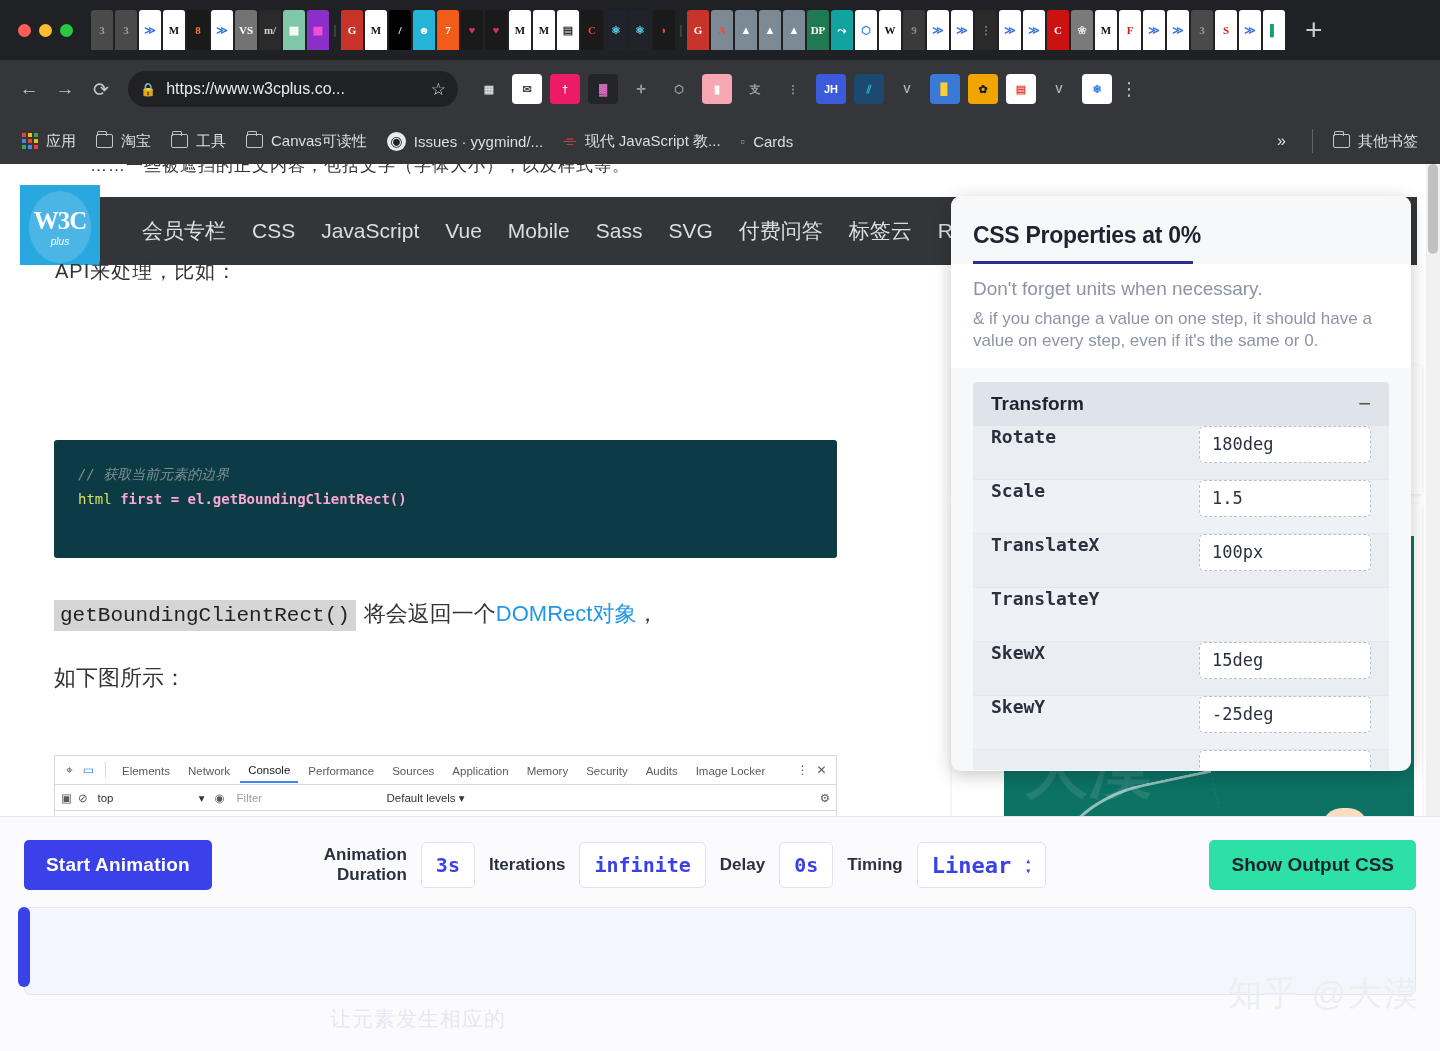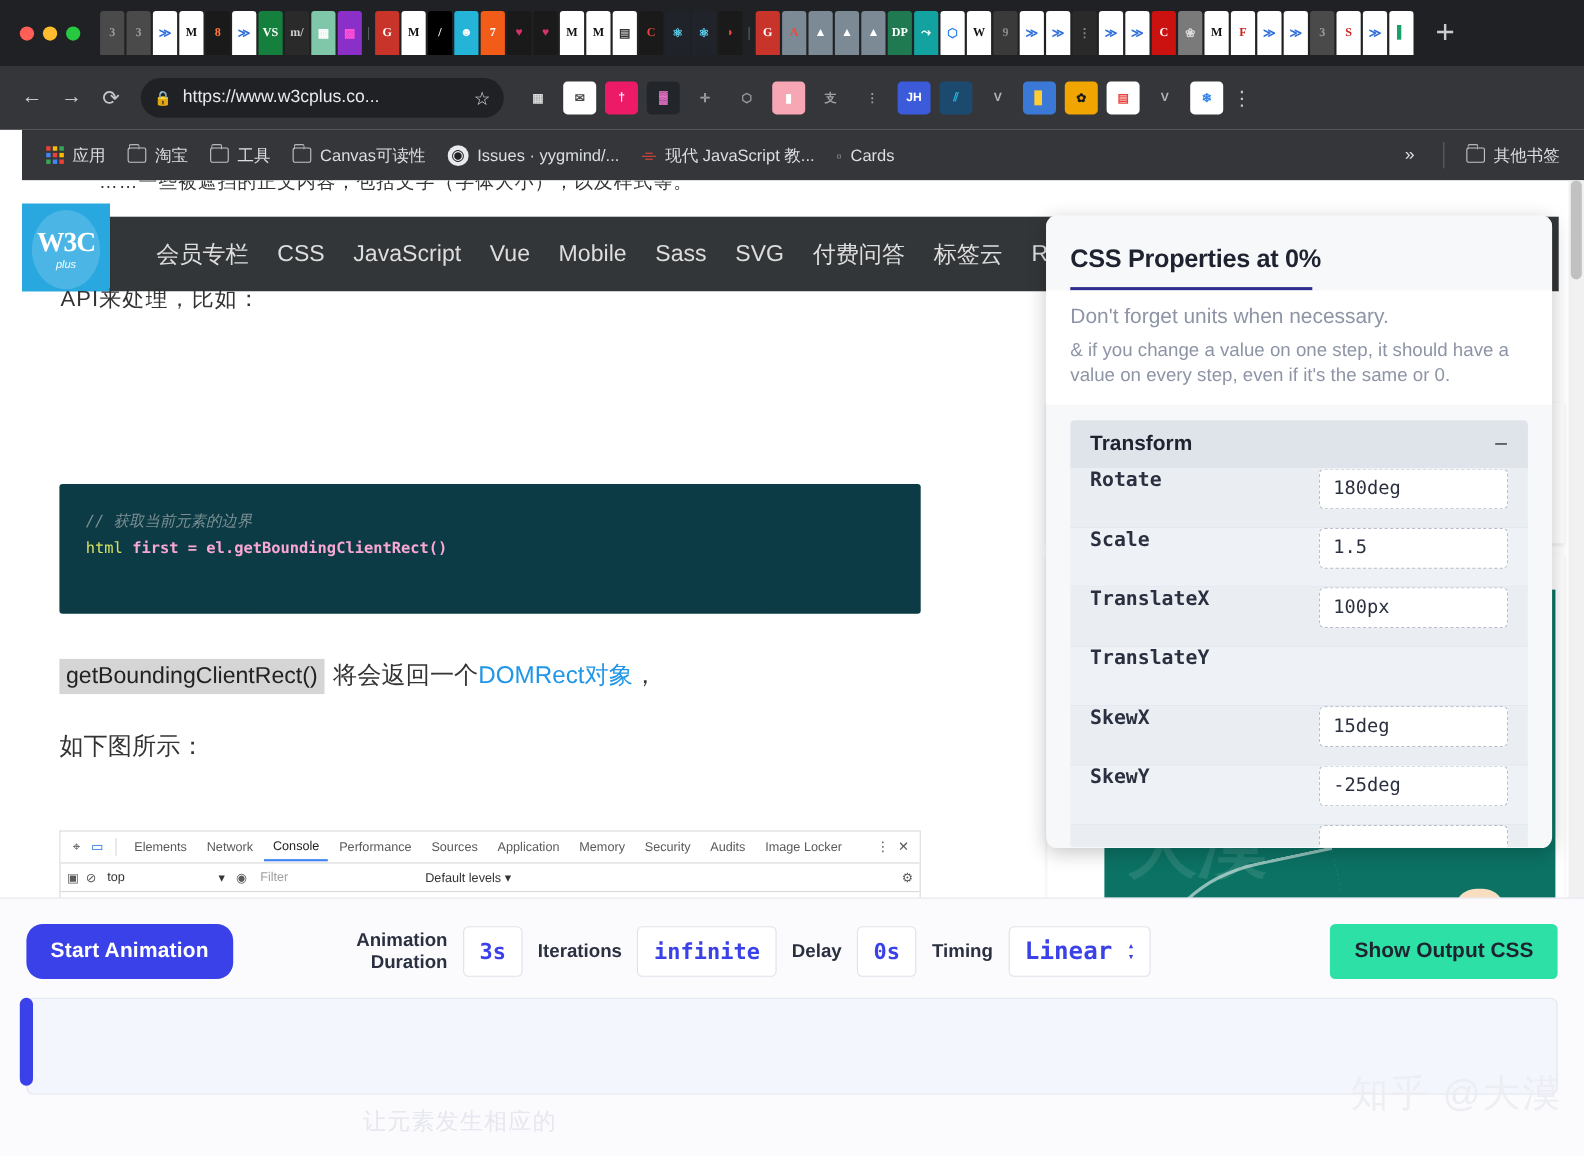--- a/index.html
+++ b/index.html
@@ -62,21 +62,21 @@
     display: flex; align-items: center; justify-content: center;
     font-size: 11px; font-weight: bold; color: #fff; overflow:hidden; flex:0 0 auto;
   }
   .vbar { width:1px; height: 24px; background:#5f6368; margin: 0 8px; }
   .kebab { color:#c5c8ca; font-size:18px; letter-spacing:0; width:22px; text-align:center;}
 
   
   .bookmarks {
     height: 46px; background: #35363a;
     display: flex; align-items: center; padding: 0 14px; gap: 4px;
-    color: #dcdfe1; font-size: 15px; margin-left: 20px;
+    color: #dcdfe1; font-size: 15px;
   }
   .bm { display: flex; align-items: center; gap: 8px; padding: 4px 8px; border-radius: 4px; white-space: nowrap; }
   .folder-ico {
     width: 17px; height: 14px; border: 1.7px solid #c2c5c7; border-radius: 2px;
     position: relative; flex: 0 0 auto;
   }
   .folder-ico::before {
     content:''; position:absolute; top:-4px; left:-0.5px; width: 8px; height:4px;
     border: 1.7px solid #c2c5c7; border-bottom: none; border-radius: 2px 2px 0 0;
   }
@@ -133,21 +133,21 @@
   .codeblock .cmt { color: #7b8f93; font-style: italic; }
   .codeblock .kw { color: #d6e264; }
   .codeblock .txt { color: #f9a8d4; font-weight: bold; }
 
   .para2 {
     position: absolute; left: 34px; top: 334px; font-size: 22px; color: #333;
     display: flex; align-items: baseline;
   }
   .inline-code {
     background: #d5d5d5; color: #222; padding: 4px 6px;
-    font-family: Liberation Sans, sans-serif; font-size: 21px;
+    font-family: Liberation Mono, monospace; font-size: 21px;
   }
   .link { color: #2196e8; }
   .para3 { position: absolute; left: 34px; top: 398px; font-size: 22px; color:#333; }
 
   
   .devtools {
     position: absolute; left: 34px; top: 490px; width: 783px; height: 300px;
     background: #fff; border: 1px solid #d8d8d8; overflow: hidden;
     font-family: "Liberation Sans", sans-serif;
   }
@@ -244,21 +244,21 @@
   .bottombar {
     position: absolute; left: 0; bottom: 0; width: 1440px; height: 235px;
     background: #fbfbfd; border-top: 1px solid #e4e6ef;
   }
   .controls {
     position:absolute; left:0; top: 18px; width:1440px; height: 60px;
     display: flex; align-items: center; padding: 0 24px;
   }
   .btn-start {
     background: #3b41e8; color:#fff; font-weight: bold; font-size: 19px;
-    padding: 14px 22px; border-radius: 15px; border:none; letter-spacing:.2px;
+    padding: 14px 22px; border-radius: 5px; border:none; letter-spacing:.2px;
   }
   .ctl-mid { display:flex; align-items:center; margin-left: 112px; gap: 14px; }
   .lbl2 { font-size: 17px; font-weight: bold; color:#2b3040; line-height:1.15; text-align:right;}
   .lbl1 { font-size: 17px; font-weight: bold; color:#2b3040; }
   .inputbox {
     background:#fff; border:1px solid #dfe2ec; border-radius:5px;
     height: 46px; display:flex; align-items:center; justify-content:center;
     padding: 0 14px; font-family:"DejaVu Sans Mono", monospace; font-size: 20px;
     color:#3b41e8; font-weight:bold;
   }
@@ -310,21 +310,21 @@
       <span class="dot y"></span>
       <span class="dot g"></span>
     </div>
     <div class="tabs" id="tabs-host">
         <div class="tab" style="background: rgb(74, 74, 74); color: rgb(154, 154, 154);">3</div>
         <div class="tab" style="background: rgb(74, 74, 74); color: rgb(154, 154, 154);">3</div>
         <div class="tab" style="background: rgb(255, 255, 255); color: rgb(47, 111, 219);">≫</div>
         <div class="tab" style="background: rgb(255, 255, 255); color: rgb(17, 17, 17);">M</div>
         <div class="tab" style="background: rgb(26, 26, 26); color: rgb(255, 122, 61);">8</div>
         <div class="tab" style="background: rgb(255, 255, 255); color: rgb(47, 111, 219);">≫</div>
-        <div class="tab" style="background: #15803d; color: rgb(255, 255, 255);">VS</div>
+        <div class="tab" style="background: #737373; color: rgb(255, 255, 255);">VS</div>
         <div class="tab" style="background: rgb(42, 42, 42); color: rgb(208, 208, 208);">m/</div>
         <div class="tab" style="background: rgb(127, 199, 168); color: rgb(255, 255, 255);">▦</div>
         <div class="tab" style="background: rgb(139, 47, 201); color: rgb(255, 79, 216);">▩</div>
         <div class="tab sep" style="background: transparent; color: rgb(95, 99, 104);">|</div>
         <div class="tab" style="background: rgb(201, 52, 42); color: rgb(255, 255, 255);">G</div>
         <div class="tab" style="background: rgb(255, 255, 255); color: rgb(17, 17, 17);">M</div>
         <div class="tab" style="background: rgb(0, 0, 0); color: rgb(255, 255, 255);">/</div>
         <div class="tab" style="background: rgb(35, 180, 216); color: rgb(255, 255, 255);">☻</div>
         <div class="tab" style="background: rgb(242, 92, 25); color: rgb(255, 255, 255);">7</div>
         <div class="tab" style="background: rgb(26, 26, 26); color: rgb(214, 51, 108);">♥</div>

